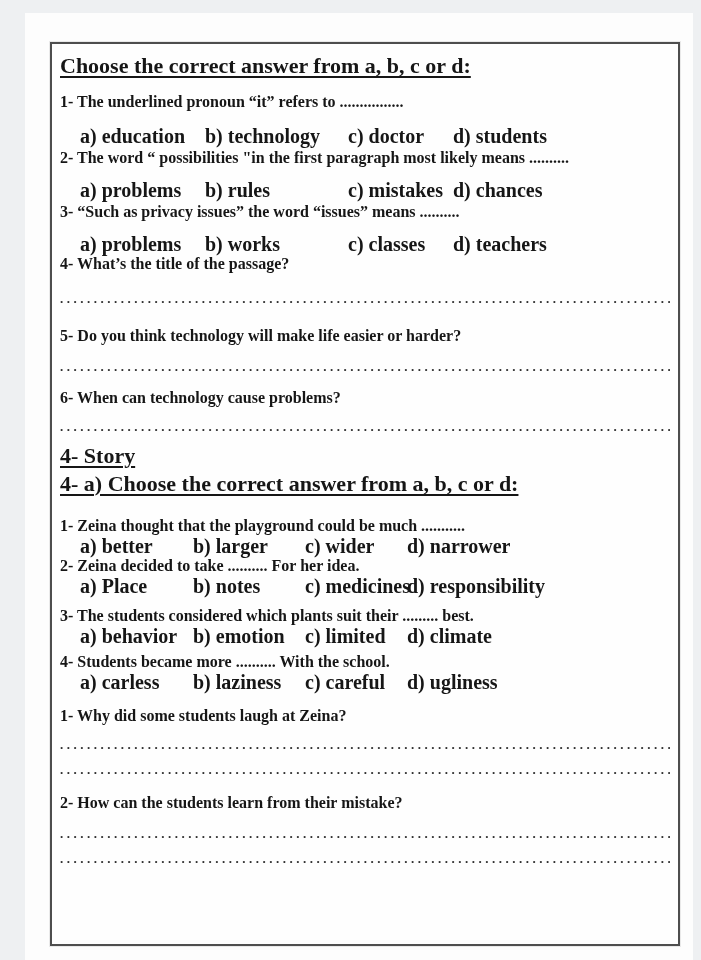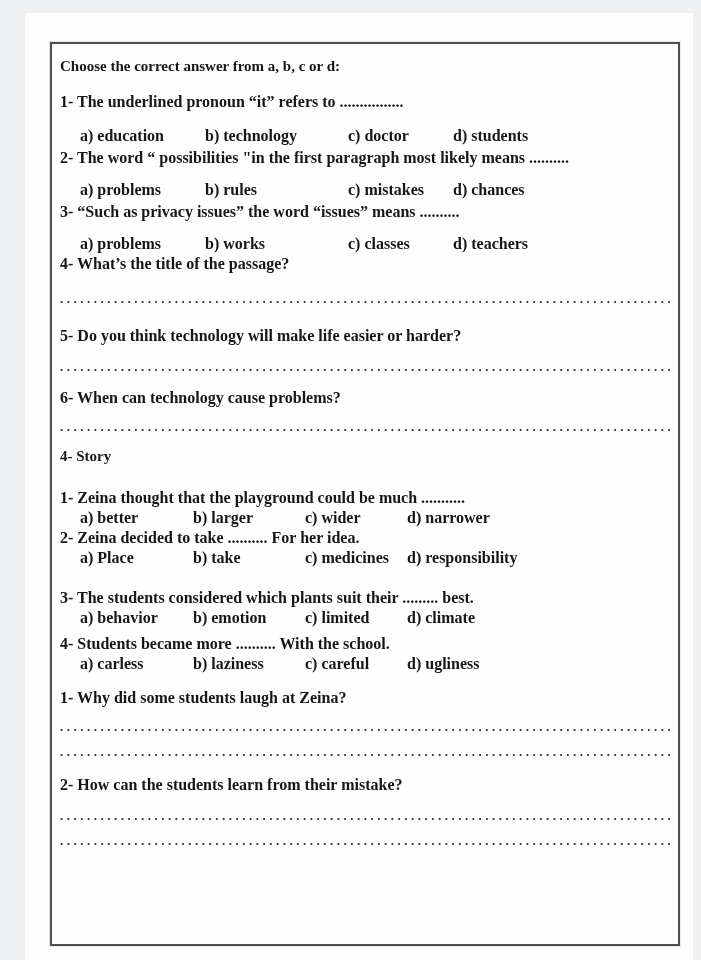--- a/index.html
+++ b/index.html
@@ -18,32 +18,32 @@
     position:absolute;left:25px;top:29px;width:610px;height:888px;
     border:2px solid #4e4e4e;
     box-shadow:0 0 0 1px #e9e9e9;
     background:#fefefe;
     padding:12px 8px 0 8px;
     box-sizing:content-box;
     overflow:hidden;
     color:#161616;
   }
   .ln{font-weight:bold;font-size:16px;line-height:20px;white-space:nowrap;}
-  .hd{font-weight:bold;font-size:15px;line-height:20px;text-decoration-thickness:2px;text-underline-offset:3px;white-space:nowrap;}
-  .opts{display:grid;padding-left:20px;font-weight:bold;font-size:16px;line-height:20px;}
+  .hd{font-weight:bold;font-size:22px;line-height:20px;text-decoration:underline;text-decoration-thickness:2px;text-underline-offset:3px;white-space:nowrap;}
+  .opts{display:grid;padding-left:20px;font-weight:bold;font-size:20px;line-height:20px;}
   .opts1{grid-template-columns:125px 143px 105px auto;}
   .optsS{grid-template-columns:113px 112px 102px auto;}
   .opt{white-space:nowrap;}
   .dotline{
     overflow:hidden;white-space:nowrap;
     font-weight:bold;font-size:13px;line-height:14px;height:14px;
     letter-spacing:3.5px;color:#2e2e2e;
   }
   
-  .mt2{margin-top:2px}.mt4{margin-top:20px}.mt6{margin-top:6px}.mt8{margin-top:8px}
+  .mt2{margin-top:2px}.mt4{margin-top:10px}.mt6{margin-top:6px}.mt8{margin-top:8px}
   .mt10{margin-top:22px}.mt11{margin-top:11px}.mt12{margin-top:12px}.mt14{margin-top:14px}
   .mt16{margin-top:16px}.mt18{margin-top:18px}.mt20{margin-top:20px}
 </style>
 </head>
 <body>
 
 <div class="sheet"></div>
 
 <div class="sheet" style="background:transparent;">
   <div class="frame">
@@ -78,33 +78,34 @@
     <div class="ln">4- What’s the title of the passage?</div>
     <div class="dotline mt18">......................................................................................................................................................</div>
 
     <div class="ln mt20">5- Do you think technology will make life easier or harder?</div>
     <div class="dotline mt14">......................................................................................................................................................</div>
 
     <div class="ln mt14">6- When can technology cause problems?</div>
     <div class="dotline mt12">......................................................................................................................................................</div>
 
     <div class="hd mt12">4- Story</div>
+    <div class="hd mt8">4- a) Choose the correct answer from a, b, c or d:</div>
 
     <div class="ln mt10">1- Zeina thought that the playground could be much ...........</div>
     <div class="opts optsS">
       <span class="opt">a) better</span>
       <span class="opt">b) larger</span>
       <span class="opt">c) wider</span>
       <span class="opt">d) narrower</span>
     </div>
 
     <div class="ln">2- Zeina decided to take .......... For her idea.</div>
     <div class="opts optsS">
       <span class="opt">a) Place</span>
-      <span class="opt">b) take</span>
+      <span class="opt">b) notes</span>
       <span class="opt">c) medicines</span>
       <span class="opt">d) responsibility</span>
     </div>
 
     <div class="ln mt4">3- The students considered which plants suit their ......... best.</div>
     <div class="opts optsS">
       <span class="opt">a) behavior</span>
       <span class="opt">b) emotion</span>
       <span class="opt">c) limited</span>
       <span class="opt">d) climate</span>

